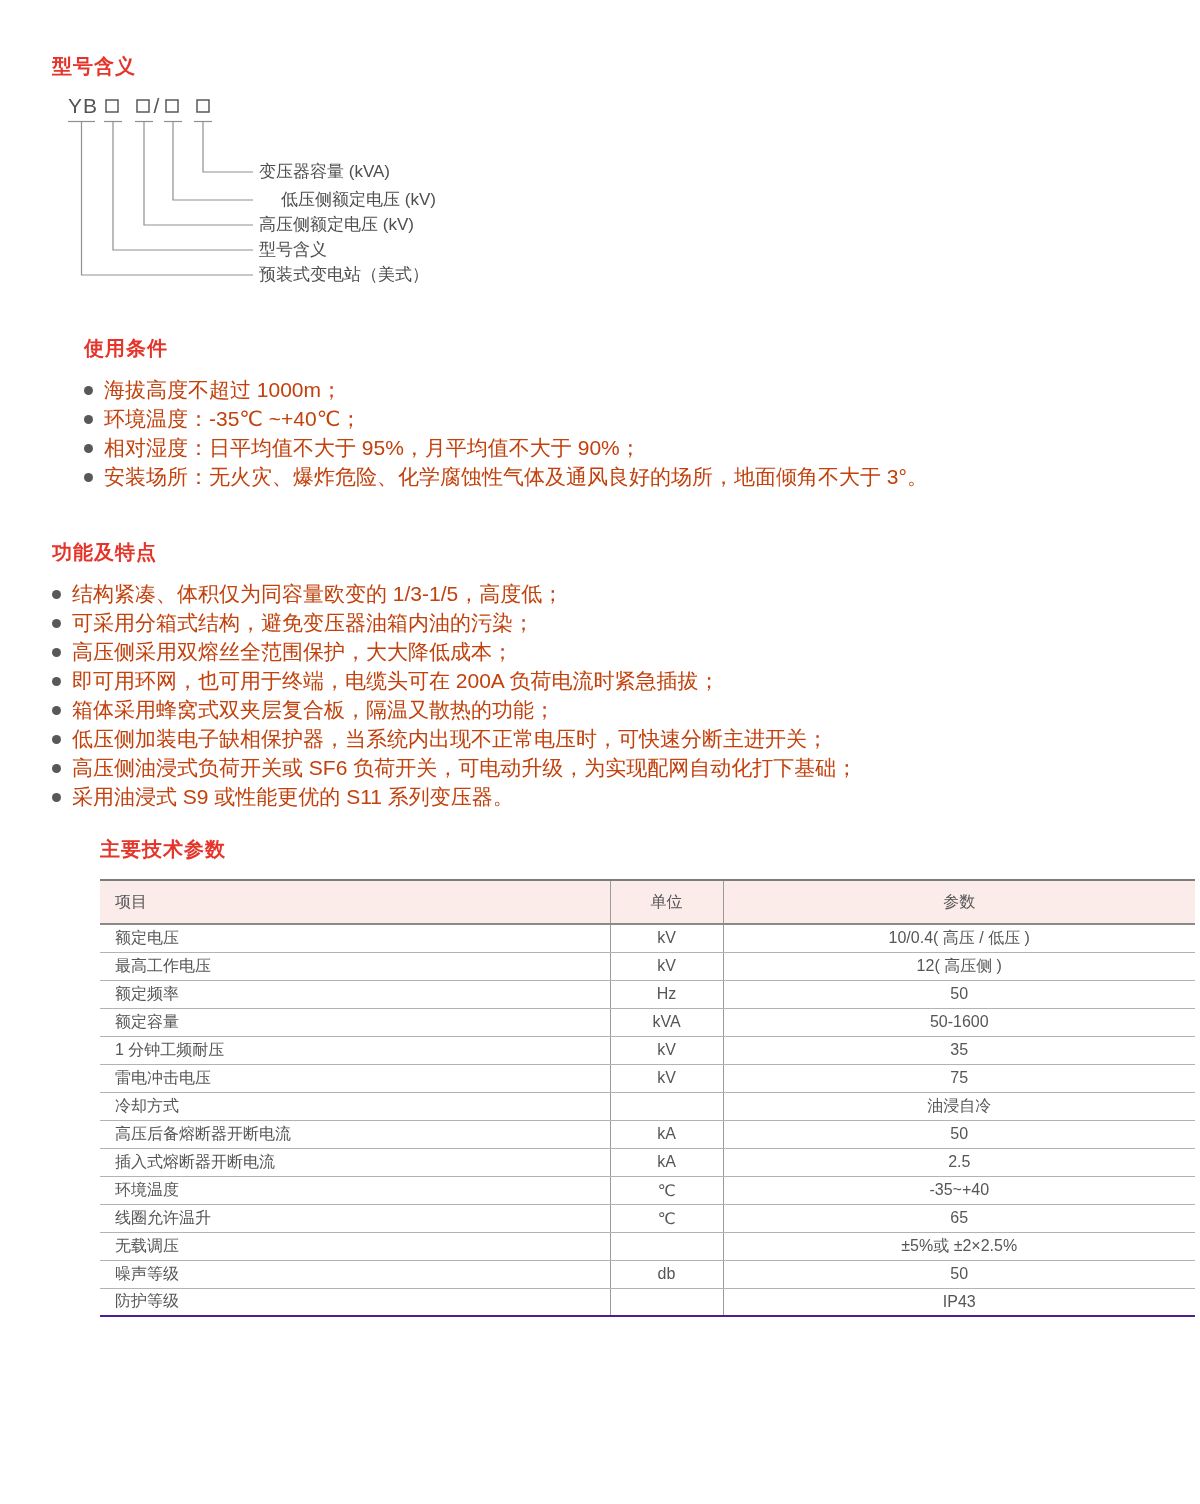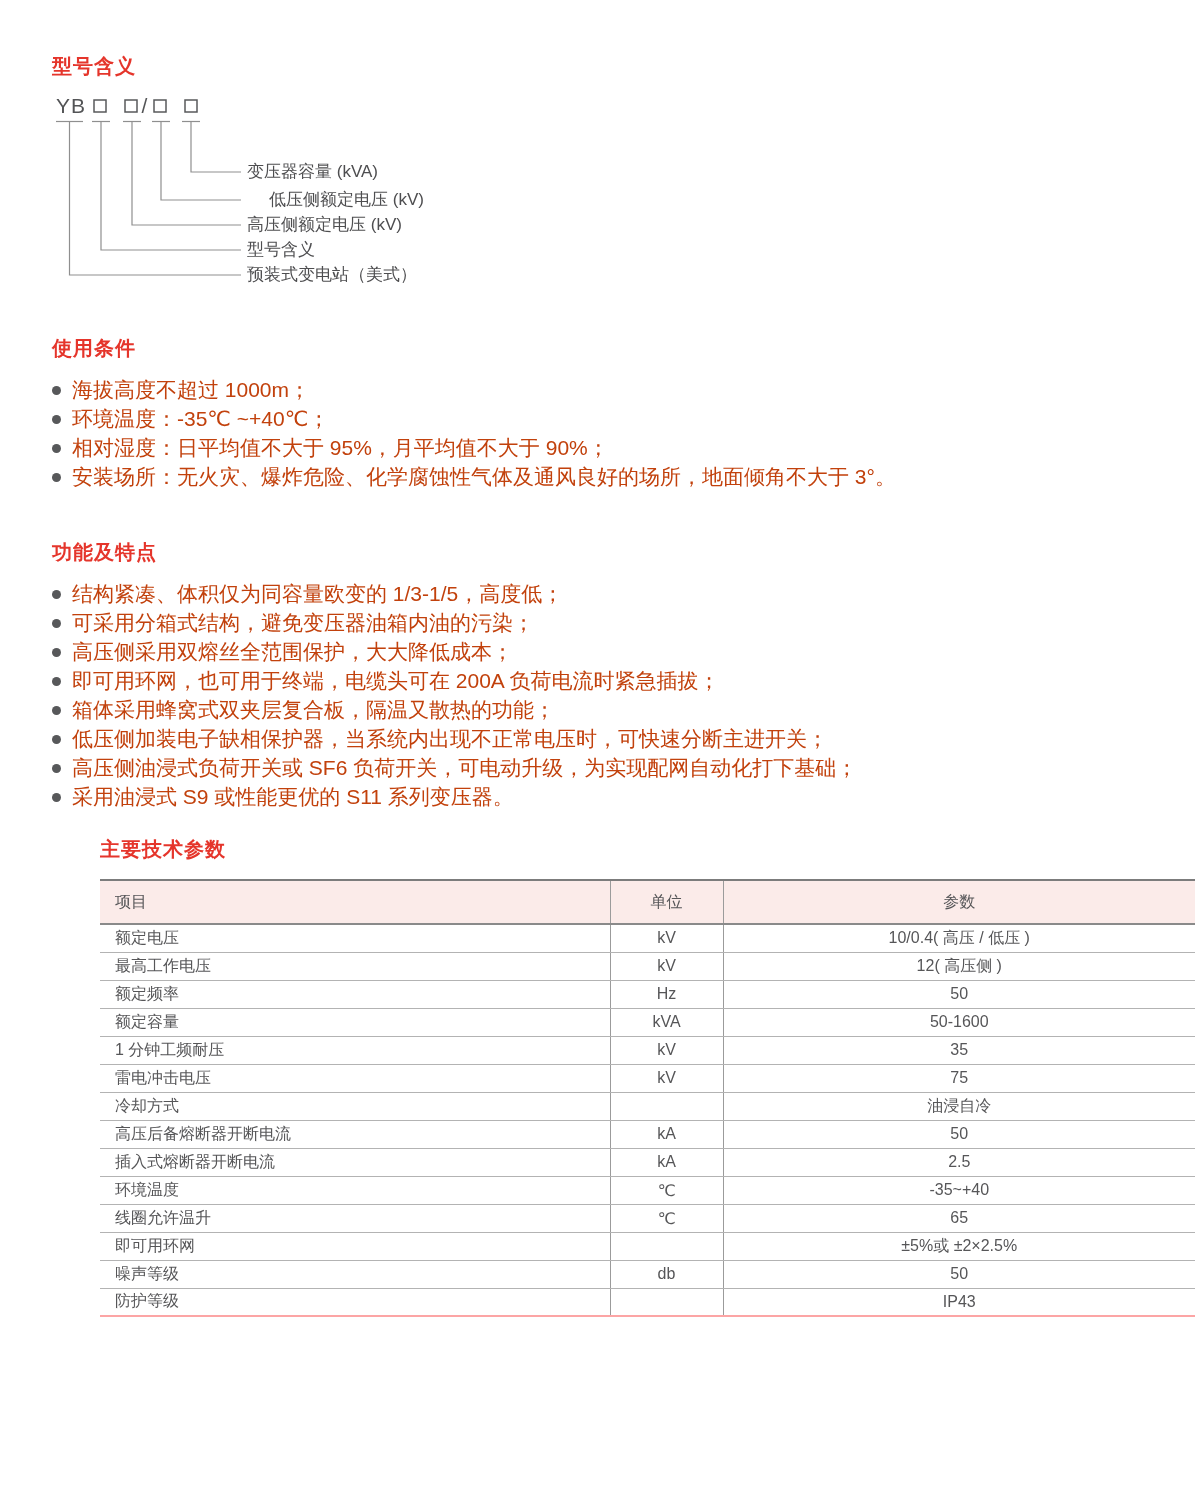--- a/index.html
+++ b/index.html
@@ -8,21 +8,21 @@
     width:1200px; height:1504px; position:relative; overflow:hidden;
     font-family:"Liberation Sans","DejaVu Sans",sans-serif;
     color:#4e4e50;
   }
   .section { position:absolute; left:52px; width:1100px; }
   .sec-title {
     color:#e5352b; font-size:20px; font-weight:bold; line-height:28px;
     letter-spacing:1px;
   }
   
-  .diagram { position:absolute; left:4px; top:40px; width:660px; height:215px; }
+  .diagram { position:absolute; left:16px; top:40px; width:660px; height:215px; }
   .diagram svg { position:absolute; left:0; top:0; }
   .code-text {
     position:absolute; top:2px; font-size:21px; color:#535456; letter-spacing:1px;
   }
   .diagram-label {
     position:absolute; left:191px; height:22px; line-height:22px;
     font-size:17px; color:#4e4e50; white-space:nowrap;
   }
   
   .bullet-list { margin-top:18px; }
@@ -30,21 +30,21 @@
     display:flex; align-items:center; margin-bottom:9px;
     font-size:21px; line-height:20px; color:#c2410c; white-space:nowrap;
   }
   .dot {
     flex:0 0 auto; width:9px; height:9px; border-radius:50%;
     background:#57585a; margin-right:11px;
   }
   
   table.params {
     margin-top:16px; width:1095px; border-collapse:collapse; table-layout:fixed;
-    border-top:2px solid #7c7c7c; border-bottom:2px solid #fca5a5;
+    border-top:2px solid #7c7c7c; border-bottom:2px solid #4c1d95;
     font-size:16px; color:#565658;
   }
   table.params th {
     background:#fbebe9; height:44px; font-weight:normal;
     border-bottom:2px solid #8a8a8a;
   }
   table.params td { height:28px; border-bottom:1px solid #b3b3b3; }
   table.params tr:last-child td { border-bottom:none; }
   table.params th:nth-child(1), table.params td:nth-child(1) {
     text-align:left; padding-left:15px; border-right:1px solid #9b9b9b;
@@ -88,21 +88,21 @@
     <span class="code-text" style="left:85.5px;">/</span>
 
     <div class="diagram-label" style="top:69px;">变压器容量 (kVA)</div>
     <div class="diagram-label" style="top:97px;margin-left:22px;">低压侧额定电压 (kV)</div>
     <div class="diagram-label" style="top:122px;">高压侧额定电压 (kV)</div>
     <div class="diagram-label" style="top:147px;">型号含义</div>
     <div class="diagram-label" style="top:172px;">预装式变电站（美式）</div>
   </div>
 </div>
 
-<div class="section" style="top:334px;">
+<div class="section" style="top:334px;margin-left:32px;">
   <div class="sec-title">使用条件</div>
   <div class="bullet-list">
     <div class="bullet-item">
         <span class="dot"></span>
         <span>海拔高度不超过 1000m；</span>
       </div>
     <div class="bullet-item">
         <span class="dot"></span>
         <span>环境温度：-35℃ ~+40℃；</span>
       </div>
@@ -221,21 +221,21 @@
           <td>环境温度</td>
           <td>℃</td>
           <td>-35~+40</td>
         </tr>
       <tr>
           <td>线圈允许温升</td>
           <td>℃</td>
           <td>65</td>
         </tr>
       <tr>
-          <td>即可用环网</td>
+          <td>无载调压</td>
           <td></td>
           <td>±5%或 ±2×2.5%</td>
         </tr>
       <tr>
           <td>噪声等级</td>
           <td>db</td>
           <td>50</td>
         </tr>
       <tr>
           <td>防护等级</td>

